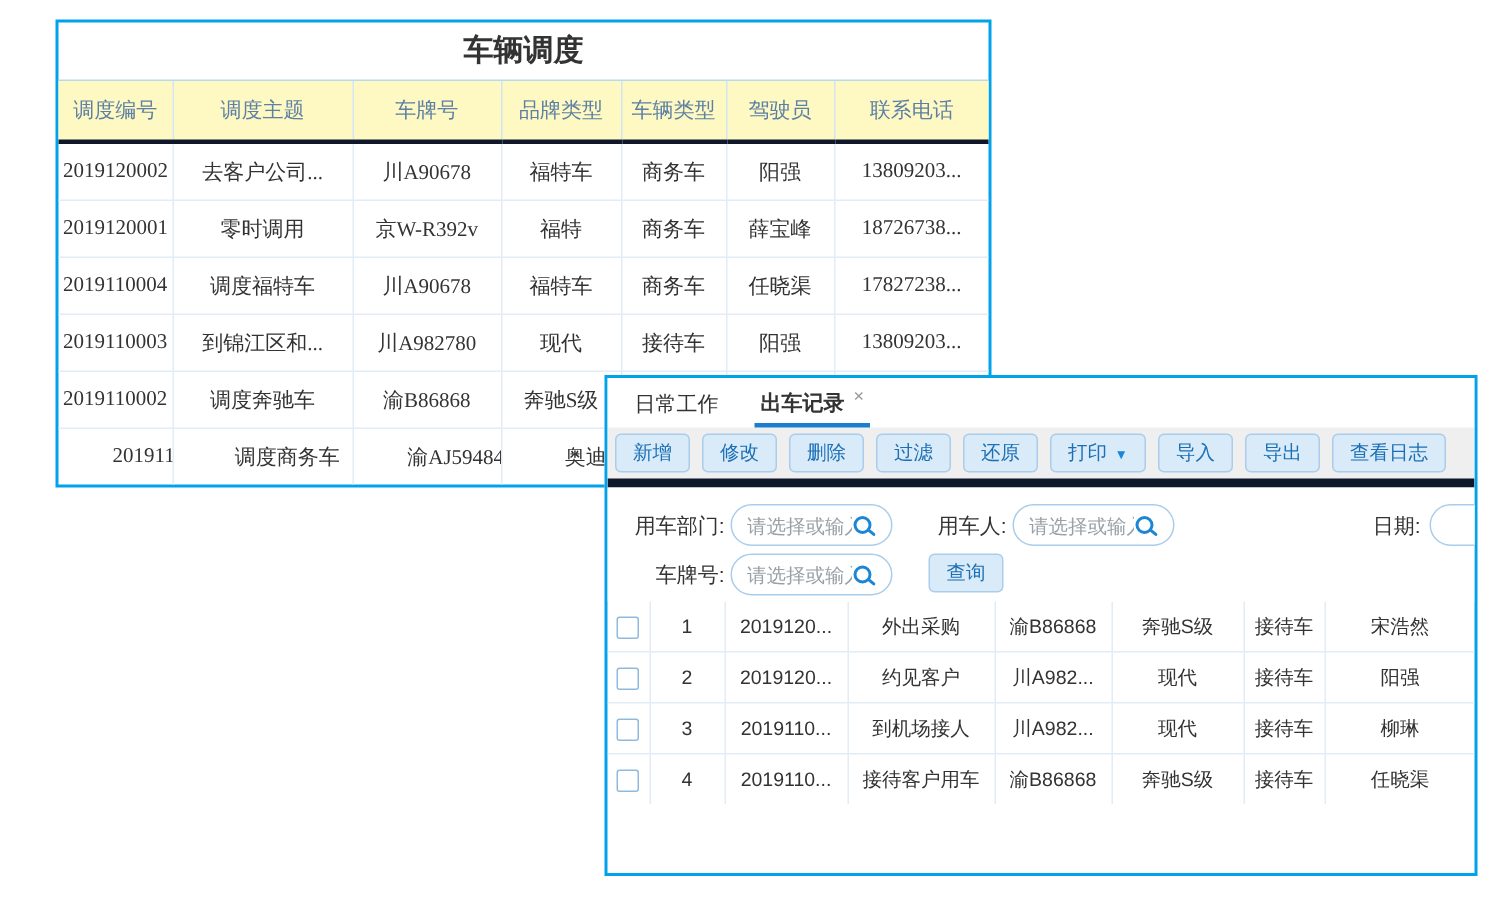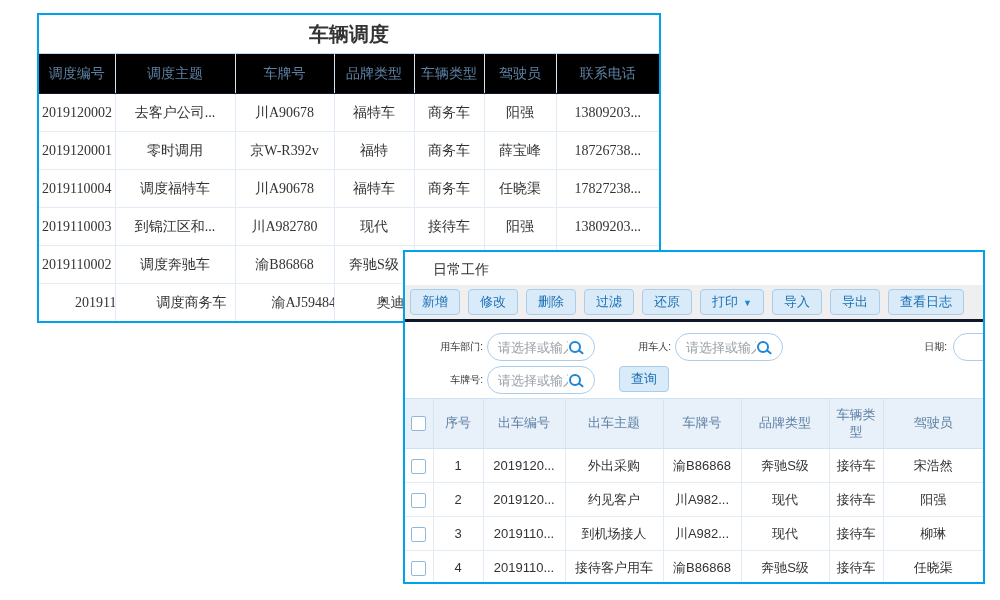--- a/index.html
+++ b/index.html
@@ -9,44 +9,44 @@
   }
   .panel{position:absolute;background:#fff;border:2px solid #00a2e9;box-sizing:border-box;}
   #panel1{left:37px;top:13px;width:624px;z-index:1;font-family:Liberation Serif, serif;}
   #panel2{left:403px;top:250px;width:582px;height:334px;z-index:2;overflow:hidden;}
 
   
   #panel1 .title{height:38px;line-height:38px;text-align:center;font-size:20px;
     font-weight:bold;color:#333;border-bottom:1px solid #b9d7ee;}
   table{border-collapse:collapse;table-layout:fixed;}
   #panel1 table{width:620px;}
-  #panel1 th{background:#000000;color:#5e80a4;font-weight:normal;font-size:14px;
-    height:39px;border-right:1px solid #d3e4f3;border-bottom:1px solid #0f172a;padding:0 2px;}
+  #panel1 th{background:#fef9c3;color:#5e80a4;font-weight:normal;font-size:14px;
+    height:39px;border-right:1px solid #d3e4f3;border-bottom:3px solid #0f172a;padding:0 2px;}
   #panel1 th:last-child{border-right:none;}
   #panel1 td{height:37px;text-align:center;font-size:14px;color:#333;
     border-right:1px solid #e1ecf7;border-bottom:1px solid #e1ecf7;
     overflow:hidden;white-space:nowrap;padding:0 3px;}
   #panel1 td:last-child{border-right:none;}
   #panel1 tr:last-child td{border-bottom:none;padding-left:36px;}
   td.link{color:#4a85d6;cursor:pointer;}
 
   
-  .tabbar{height:33px;background:#fff;display:flex;align-items:flex-end;padding-left:24px;}
+  .tabbar{height:33px;background:#fff;display:flex;align-items:flex-end;padding-left:14px;}
   .tab{font-size:14px;color:#333;padding:7px 4px 6px 4px;margin-right:20px;cursor:pointer;}
   .tab.active{font-weight:bold;border-bottom:3px solid #1a7dd0;padding-bottom:4px;}
   .tab .close{color:#999;font-size:12px;font-weight:normal;margin-left:6px;
     position:relative;top:-5px;cursor:pointer;}
-  .toolbar{height:34px;background:#efefef;border-bottom:3px solid #0f172a;
+  .toolbar{height:34px;background:#efefef;border-bottom:6px solid #0f172a;
     display:flex;align-items:center;padding-left:5px;gap:8px;}
   .btn{background:#d9eaf8;border:1px solid #aacdeb;color:#1b70b5;font-size:13px;
     padding:4px 11px;border-radius:4px;line-height:1.25;cursor:pointer;white-space:nowrap;
     font-family:inherit;}
   .btn .caret{font-size:9px;margin-left:5px;color:#1b86d6;}
   .filters{position:relative;height:76px;background:#fff;}
-  .flabel{position:absolute;font-size:10px;color:#333;text-align:right;line-height:28px;height:28px;}
+  .flabel{position:absolute;font-size:14px;color:#333;text-align:right;line-height:28px;height:28px;}
   .finput{position:absolute;height:28px;box-sizing:border-box;border:1px solid #aacdeb;
     border-radius:14px;font-size:13px;color:#333;padding:0 26px 0 10px;outline:none;
     background:#fff;font-family:inherit;}
   .finput::placeholder{color:#9aa0a6;}
   .search-ic{position:absolute;width:8px;height:8px;border:2px solid #1b86d6;
     border-radius:50%;cursor:pointer;}
   .search-ic::after{content:"";position:absolute;width:6px;height:2px;background:#1b86d6;
     right:-5px;bottom:-2px;transform:rotate(40deg);border-radius:1px;}
   .search-btn{position:absolute;}
   #panel2 table{width:578px;}
@@ -144,20 +144,23 @@
   </tbody>
     </table>
 </div>
 
 <div class="panel" id="panel2">
 
   <div class="tabbar">
     <div class="tab">
       <span>日常工作</span>
     </div>
+    <div class="tab active">
+      <span>出车记录</span><span class="close">×</span>
+    </div>
   </div>
 
   <div class="toolbar">
     <button class="btn">新增</button>
     <button class="btn">修改</button>
     <button class="btn">删除</button>
     <button class="btn">过滤</button>
     <button class="btn">还原</button>
     <button class="btn"><span>打印</span><span class="caret">▼</span></button>
     <button class="btn">导入</button>
@@ -189,30 +192,20 @@
         <col style="width:28px">
         <col style="width:50px">
         <col style="width:82px">
         <col style="width:98px">
         <col style="width:78px">
         <col style="width:88px">
         <col style="width:54px">
         <col style="width:100px">
       </colgroup>
     <tbody>
-        <tr>
-      <th><span class="cb"></span></th>
-      <th>序号</th>
-      <th>出车编号</th>
-      <th>出车主题</th>
-      <th>车牌号</th>
-      <th>品牌类型</th>
-      <th>车辆类型</th>
-      <th>驾驶员</th>
-    </tr>
     <tr>
       <td><span class="cb"></span></td>
       <td>1</td>
       <td class="link">2019120...</td>
       <td class="link">外出采购</td>
       <td class="link">渝B86868</td>
       <td>奔驰S级</td>
       <td>接待车</td>
       <td class="link">宋浩然</td>
     </tr>

